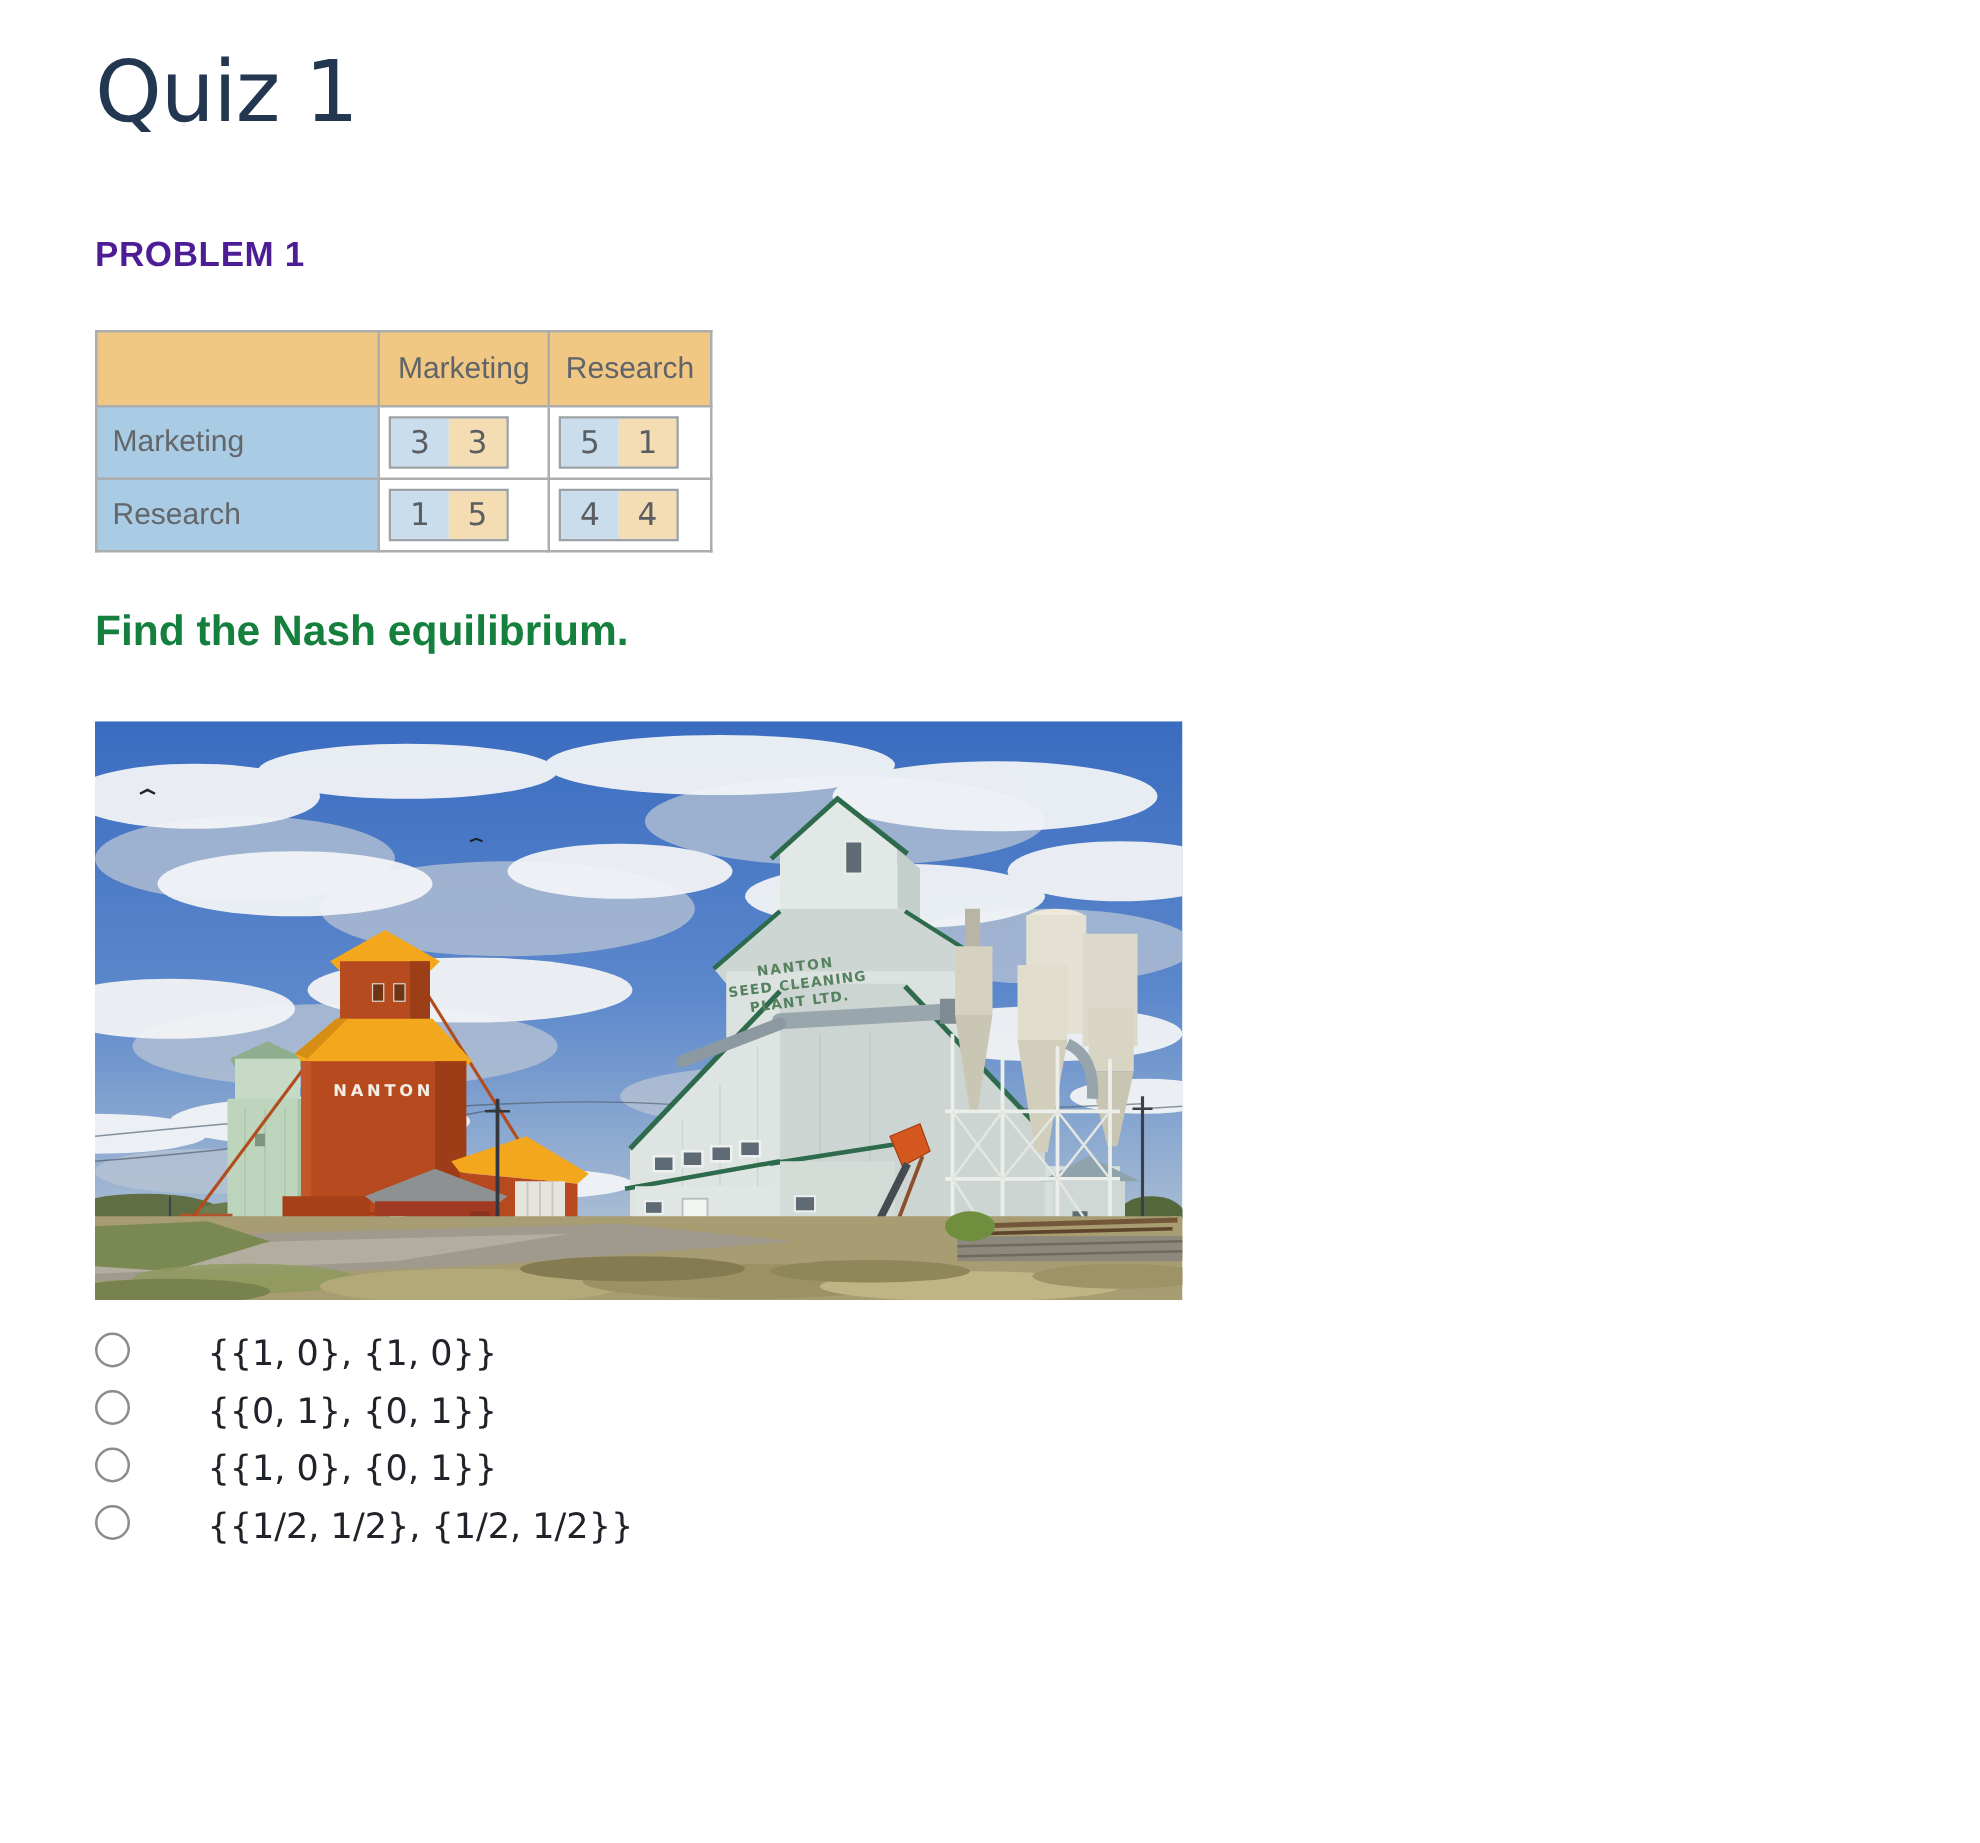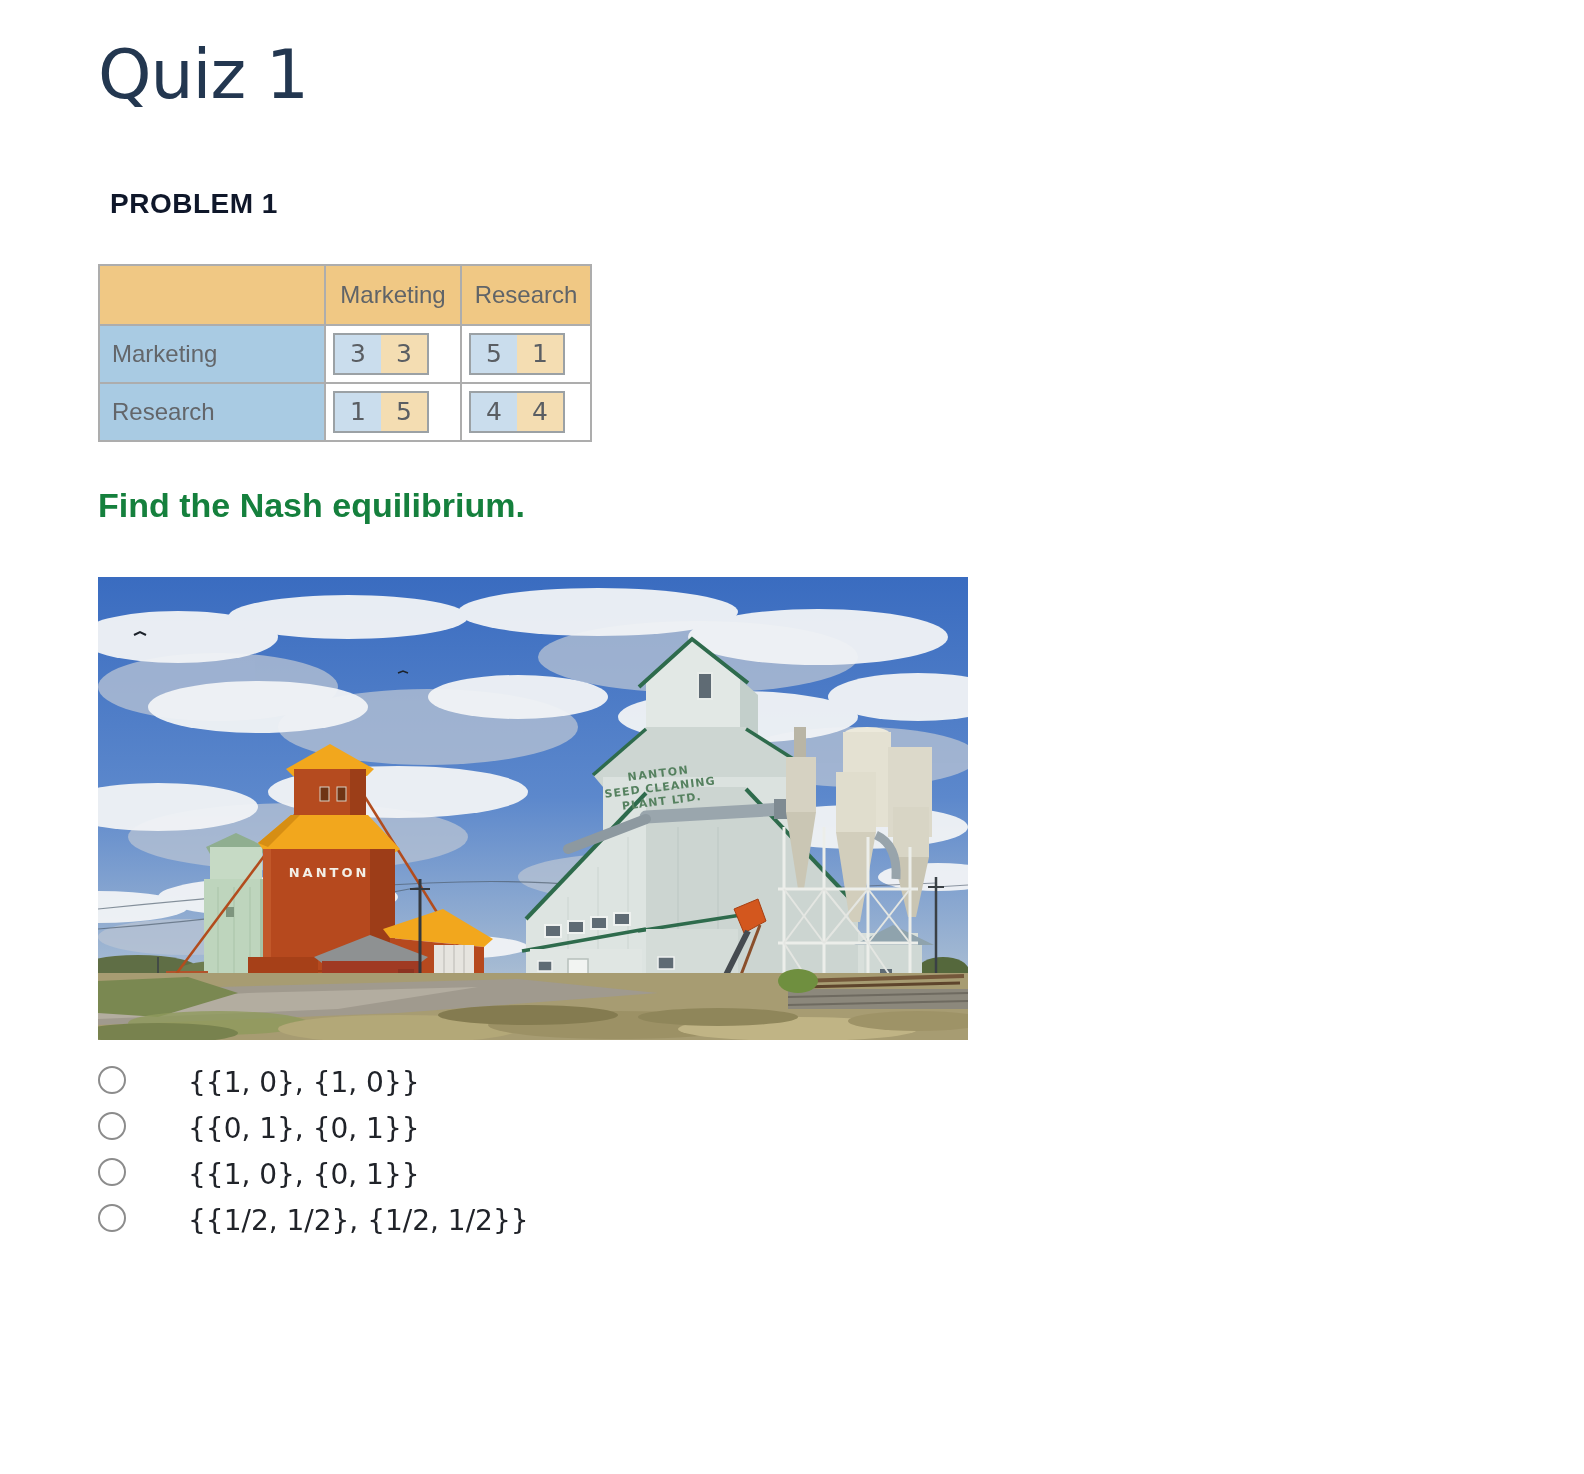--- a/index.html
+++ b/index.html
@@ -1,26 +1,26 @@
 <!DOCTYPE html>
 <html><head>
 <meta charset="utf-8">
 <style>
   html,body{margin:0;padding:0;background:#ffffff;}
   body{font-family:"Liberation Sans",sans-serif;color:#21252c;}
-  .page{width:1252px;min-height:1474px;box-sizing:border-box;padding:34px 90px 50px 98px;background:#fff;}
+  .page{width:1252px;min-height:1474px;box-sizing:border-box;padding:34px 90px 50px 76px;background:#fff;}
 
   .page-title{
     font-family:"DejaVu Sans",sans-serif;
     font-size:68px;font-weight:400;color:#233750;
     margin:0;line-height:1.2;letter-spacing:-1px;
   }
 
   .problem-label{
-    margin-top:72px;font-size:28px;font-weight:700;color:#0f172a;letter-spacing:.5px;margin-left:12px;
+    margin-top:72px;font-size:28px;font-weight:700;color:#4c1d95;letter-spacing:.5px;
   }
 
   .problem-desc{
     margin-top:24px;font-size:29px;font-weight:700;color:#21252c;
     line-height:52px;max-width:1355px;
   }
 
   .payoff-table{
     margin-top:44px;border-collapse:collapse;border-radius:31px;
   }

